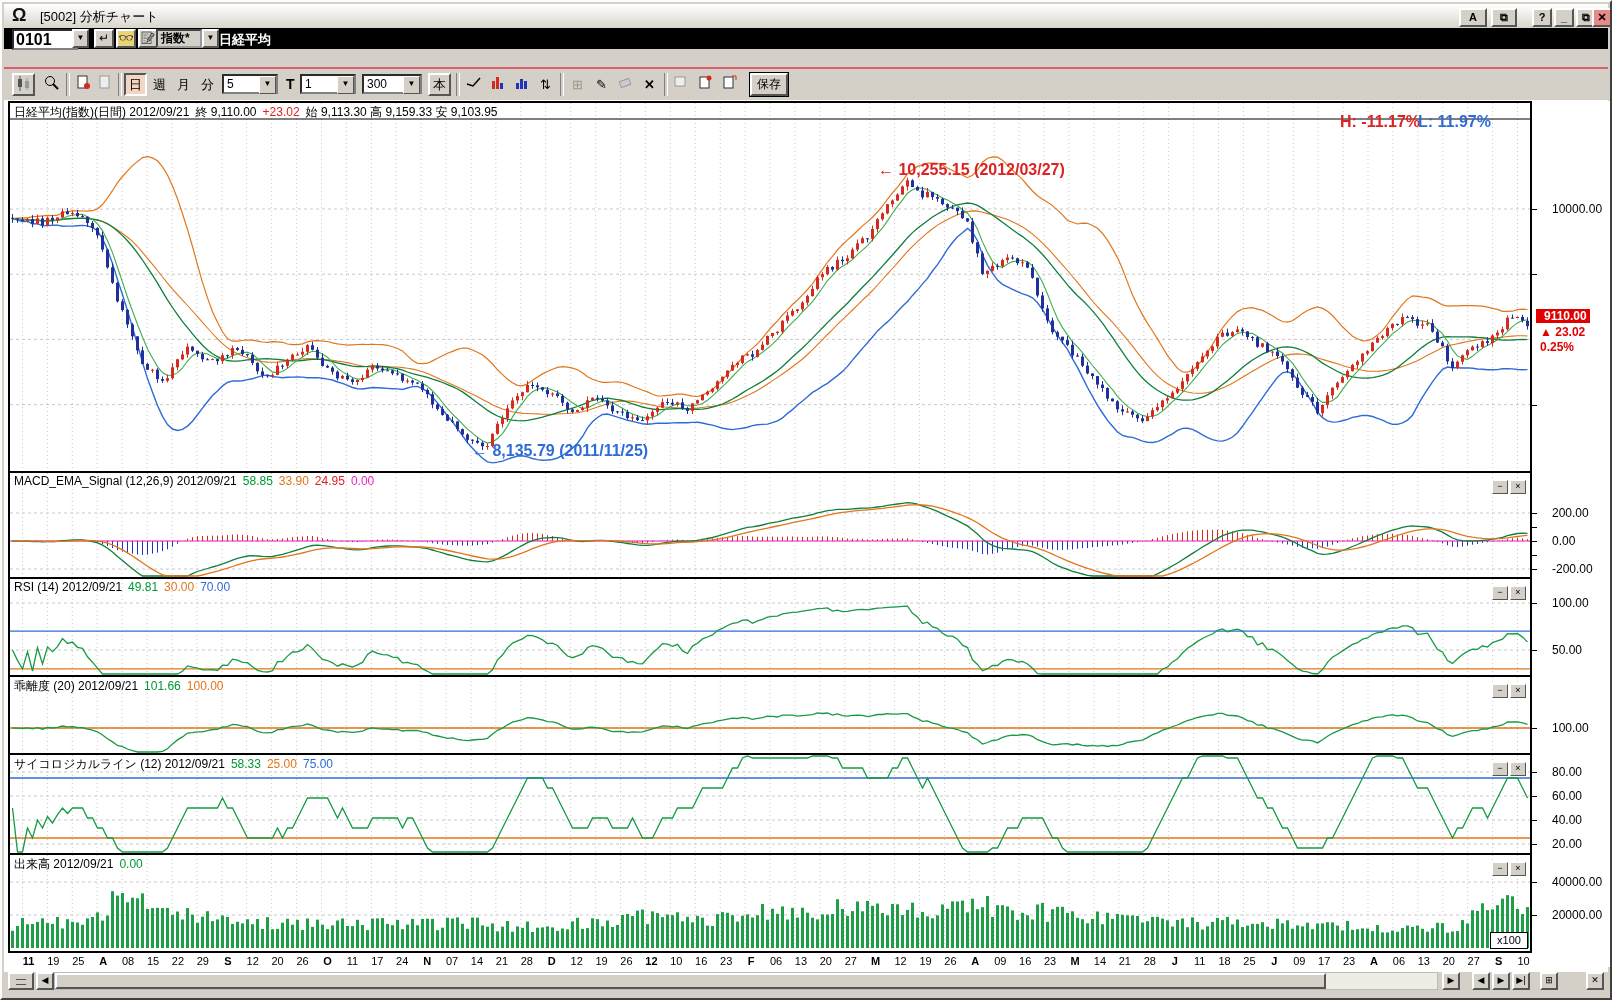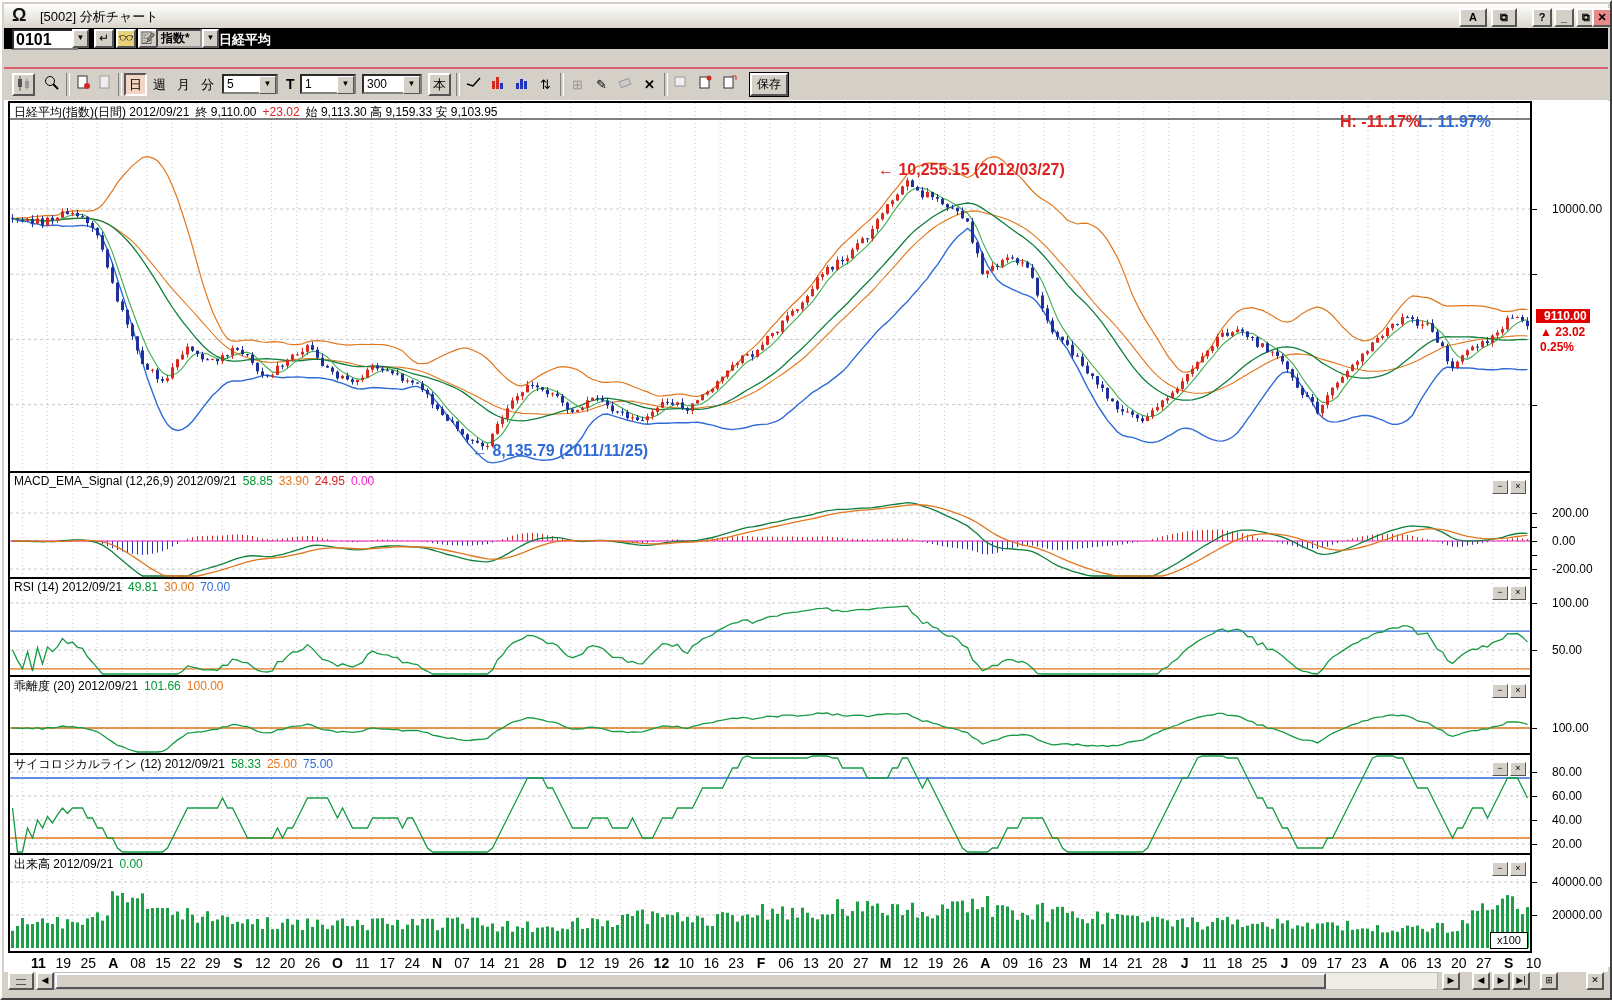--- a/index.html
+++ b/index.html
@@ -43,21 +43,21 @@
   .phead span{margin-right:6px;}
   .mini-wbtns{position:absolute;right:4px;top:2px;z-index:4;}
   .mini-wbtns b{display:inline-block;width:14px;height:12px;background:#d4d0c8;border:1px solid;border-color:#fff #555 #555 #fff;font-size:9px;line-height:11px;text-align:center;font-weight:normal;margin-left:2px;}
   .annot{position:absolute;font-size:16px;font-weight:bold;white-space:nowrap;z-index:3;}
   #axis-col{position:absolute;left:1530px;top:99px;width:78px;height:866px;background:#fff;font-size:12px;}
   .tick{position:absolute;left:0;width:5px;height:1px;background:#000;}
   .alabel{position:absolute;left:20px;color:#000;white-space:nowrap;}
   #price-badge{position:absolute;left:4px;background:#e00000;color:#fff;font-weight:bold;padding:0 3px;font-size:12px;}
   .badge-sub{position:absolute;left:8px;color:#e00000;font-weight:bold;font-size:12px;white-space:nowrap;}
   #x100-box{position:absolute;left:1488px;top:930px;width:36px;height:15px;background:#fff;border:1px solid #000;font-size:11px;text-align:center;line-height:14px;z-index:5;}
-  #xlabels{position:absolute;left:16px;top:953px;width:1524px;height:15px;font-size:14px;color:#000;}
+  #xlabels{position:absolute;left:6px;top:953px;width:1524px;height:15px;font-size:11px;color:#000;}
   #xlabels span{position:absolute;top:0;transform:translateX(-50%);white-space:nowrap;}
   #xlabels span.strong{font-weight:bold;}
   
   #hscroll{position:absolute;left:2px;right:2px;top:970px;height:18px;background:#d4d0c8;}
   .sb-btn{position:absolute;top:0;width:18px;height:18px;background:#d4d0c8;border:2px solid;border-color:#fff #555 #555 #fff;box-sizing:border-box;text-align:center;font-size:9px;line-height:13px;color:#000;}
   #sb-track{position:absolute;left:50px;right:170px;top:0;height:18px;background:#efece6;border:1px solid #bbb;box-sizing:border-box;}
   #sb-thumb{position:absolute;left:0;top:0;width:92%;height:16px;background:#d4d0c8;border:2px solid;border-color:#fff #555 #555 #fff;box-sizing:border-box;}
   .grip-lines{display:inline-block;width:10px;border-top:1px solid #555;border-bottom:1px solid #555;height:4px;margin-top:5px;}
 </style>
 </head>

